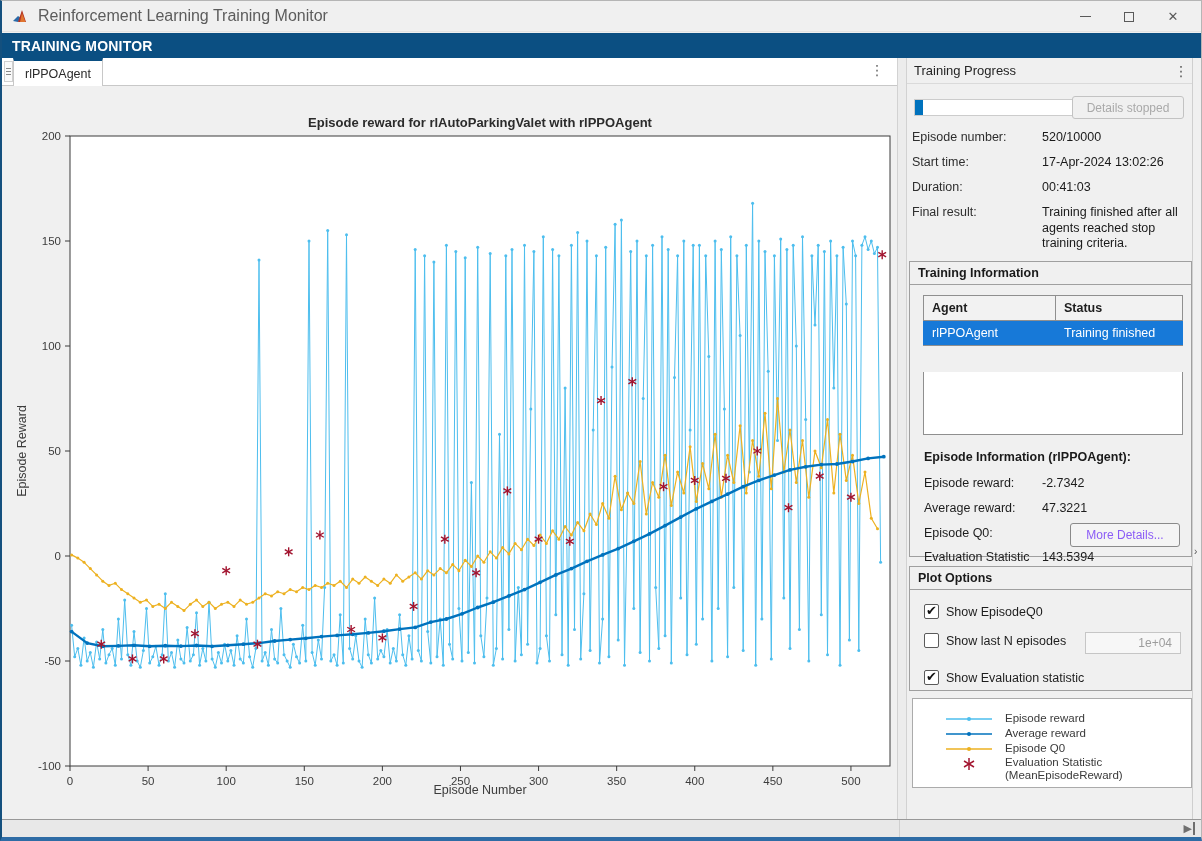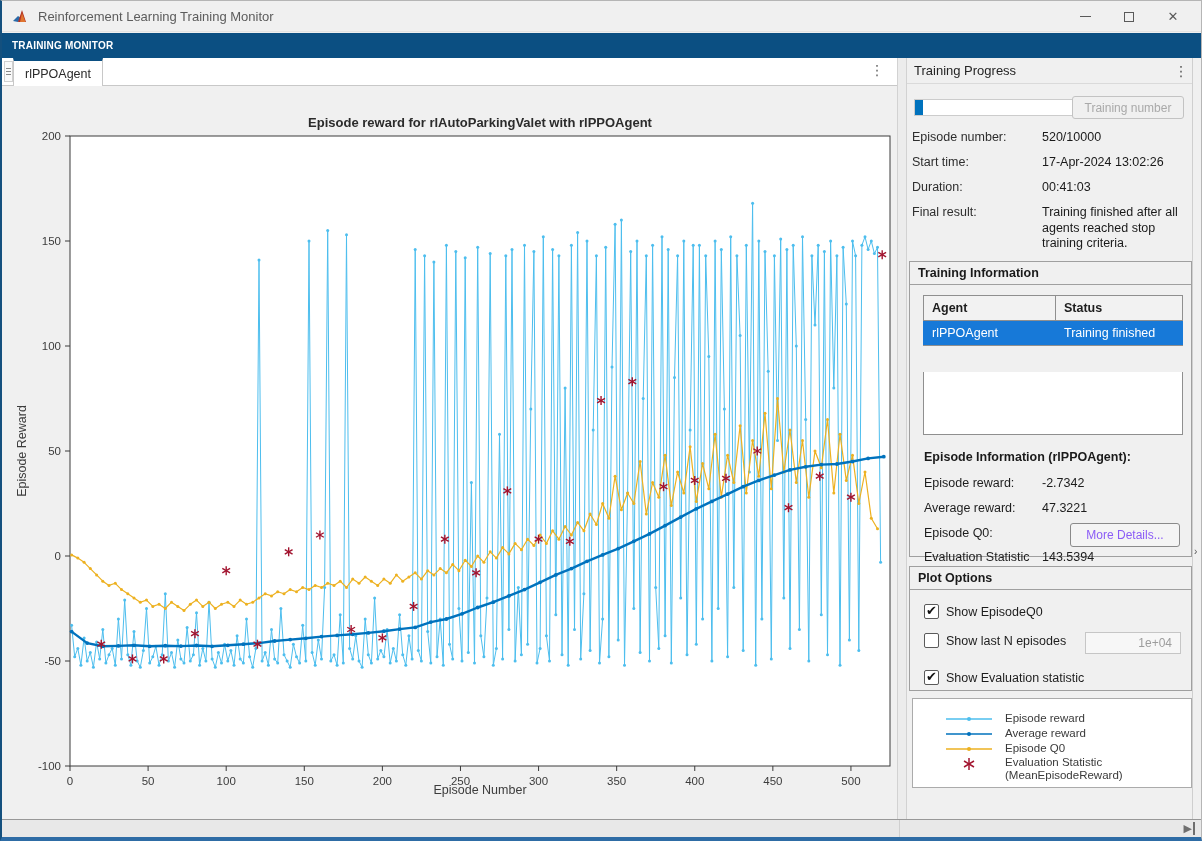--- a/index.html
+++ b/index.html
@@ -3,29 +3,29 @@
 <meta charset="utf-8">
 <style>
   * { margin:0; padding:0; box-sizing:border-box; }
   html,body { width:1202px; height:841px; font-family:"Liberation Sans", sans-serif; background:#d9d9d9; }
   #window { position:relative; width:1202px; height:841px; background:#f0f0f0; overflow:hidden;
             border-left:2px solid #14507e; border-bottom:4px solid #2e6ca5; border-top:1px solid #b5b5b5; border-right:1px solid #b5b5b5; }
 
   
   .titlebar { position:absolute; left:0; top:0; right:0; height:31px; background:#f0f0f0; display:flex; align-items:center; border-bottom:1px solid #e3e3e3;}
   .titlebar .logo { width:17px; height:15px; margin-left:10px; }
-  .titlebar .title { margin-left:9px; font-size:13px; color:#5c5c5c; }
+  .titlebar .title { margin-left:9px; font-size:16px; color:#5c5c5c; }
   .wincontrols { position:absolute; right:6px; top:0; height:31px; display:flex; align-items:center; }
   .wincontrols .wbtn { width:44px; height:31px; display:flex; align-items:center; justify-content:center; color:#5a5a5a; font-size:13px; cursor:default; }
   .wbtn .min-glyph { width:11px; height:0; border-top:1px solid #5a5a5a; display:block; }
   .wbtn .max-glyph { width:10px; height:10px; border:1px solid #5a5a5a; display:block; }
 
   
   .ribbon { position:absolute; left:0; top:32px; right:0; height:25px; background:#0b4f82; display:flex; align-items:center; }
-  .ribbon .rtab { color:#ffffff; font-size:10px; font-weight:bold; padding:0 10px; letter-spacing:.2px; }
+  .ribbon .rtab { color:#ffffff; font-size:14px; font-weight:bold; padding:0 10px; letter-spacing:.2px; }
 
   
   .tabrow { position:absolute; left:0; top:57px; width:895px; height:28px; background:#ffffff; border-bottom:1px solid #c8c8c8; }
   .grip { position:absolute; left:2px; top:3px; width:9px; height:21px; border:1px solid #d0d0d0; background:#fafafa; display:flex; flex-direction:column; justify-content:center; gap:2px; align-items:center; }
   .grip i { display:block; width:5px; border-top:1px solid #8a8a8a; }
   .doctab { position:absolute; left:11px; top:0; width:90px; height:28px; background:#ffffff; border-top:3px solid #0b4f82; border-left:1px solid #c8c8c8; border-right:1px solid #c8c8c8; display:flex; align-items:center; justify-content:center; font-size:12.5px; color:#2b2b2b; }
   .tab-overflow { position:absolute; right:12px; top:4px; color:#666; font-size:14px; width:16px; text-align:center; }
 
   
   .chartpanel { position:absolute; left:0; top:85px; width:895px; height:733px; background:#4d7c0f; }
@@ -748,21 +748,21 @@
 
     <div class="rp-header">
       <span class="rp-title">Training Progress</span>
       <span class="dots" style="top:5px;">⋮</span>
     </div>
 
     <div class="progress-row">
       <div class="pbar">
           <div class="fill" id="pfill" style="width: 5.2%;"></div>
         </div>
-      <div class="stopbtn">Training number</div>
+      <div class="stopbtn">Details stopped</div>
     </div>
 
     <div class="kv" style="top:72px;">
         <span class="k">Episode number:</span>
         <span class="v">520/10000</span>
       </div>
     <div class="kv" style="top:97px;">
         <span class="k">Start time:</span>
         <span class="v">17-Apr-2024 13:02:26</span>
       </div>

